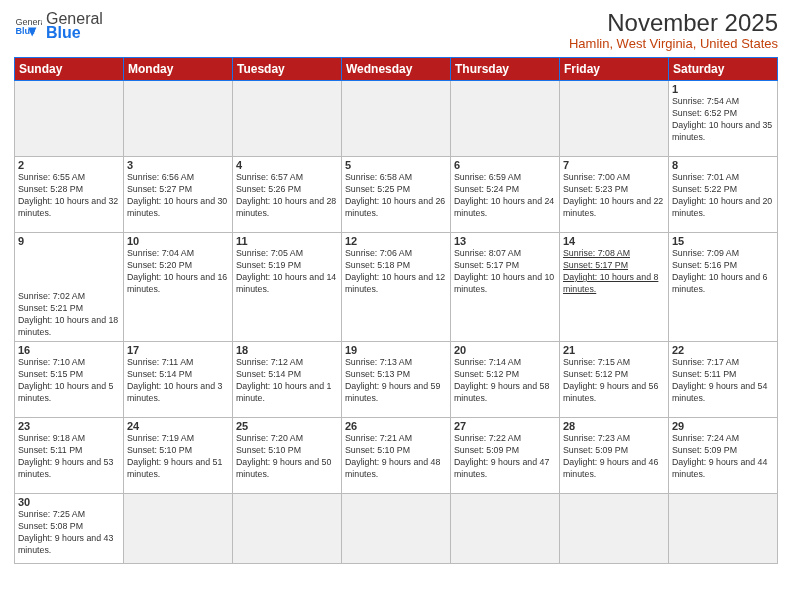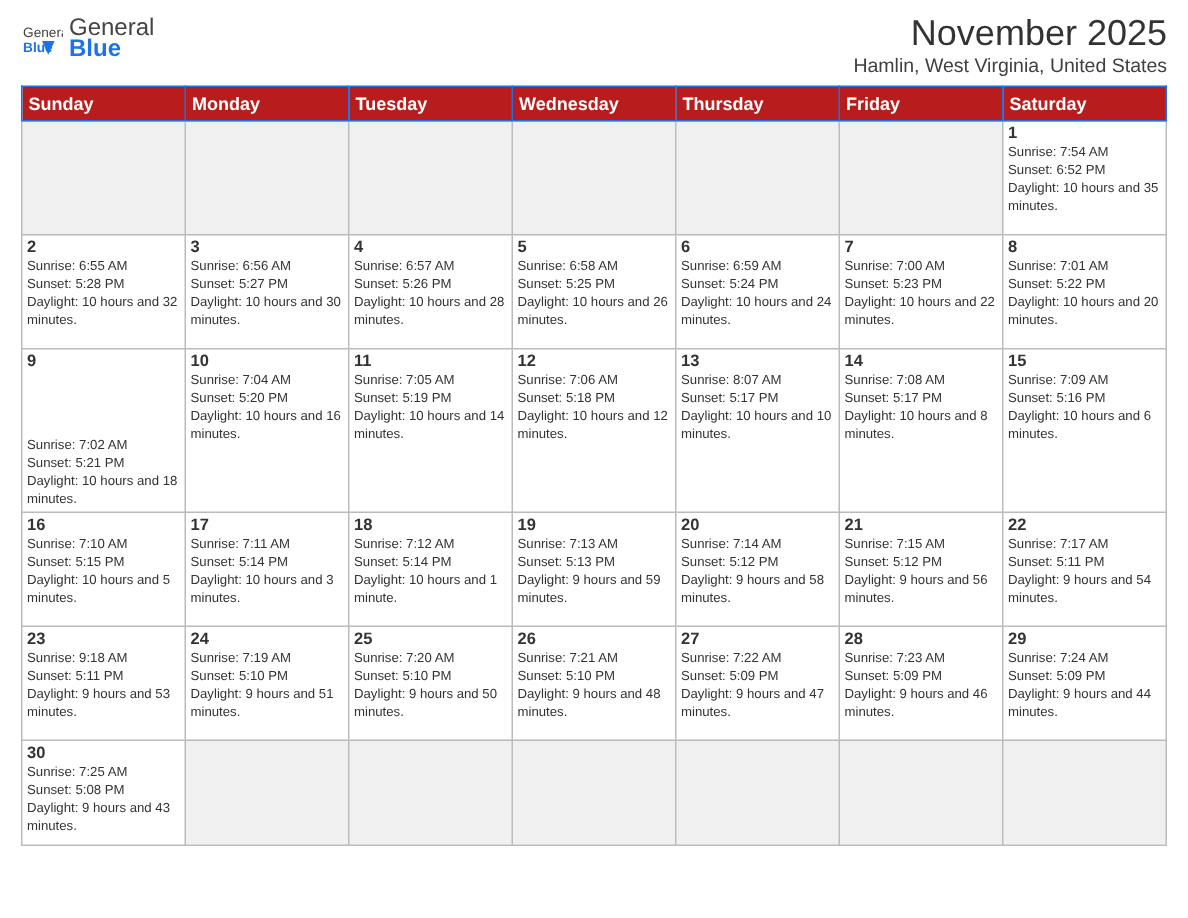--- a/index.html
+++ b/index.html
@@ -35,21 +35,21 @@
       text-align: right;
     }
     .month-title {
       font-size: 24px;
       color: #333;
       font-weight: normal;
       line-height: 1.1;
     }
     .location {
       font-size: 13px;
-      color: #404040;
+      color: #c2410c;
     }
     .calendar {
       width: 100%;
       border-collapse: collapse;
       border: 1px solid #bbb;
     }
     .calendar th {
       background: #b91c1c;
       color: #fff;
       font-size: 12px;
@@ -204,21 +204,21 @@
 Daylight: 10 hours and 12 minutes.</div>
           </td>
           <td>
             <div class="day-num">13</div>
             <div class="day-info" style="white-space: pre-line;">Sunrise: 8:07 AM
 Sunset: 5:17 PM
 Daylight: 10 hours and 10 minutes.</div>
           </td>
           <td>
             <div class="day-num">14</div>
-            <div class="day-info" style="white-space: pre-line;">Sunrise: 7:08 AM
+            <div class="day-info" style="white-space: pre-line; text-decoration: underline;">Sunrise: 7:08 AM
 Sunset: 5:17 PM
 Daylight: 10 hours and 8 minutes.</div>
           </td>
           <td>
             <div class="day-num">15</div>
             <div class="day-info" style="white-space: pre-line;">Sunrise: 7:09 AM
 Sunset: 5:16 PM
 Daylight: 10 hours and 6 minutes.</div>
           </td>
         </tr>

